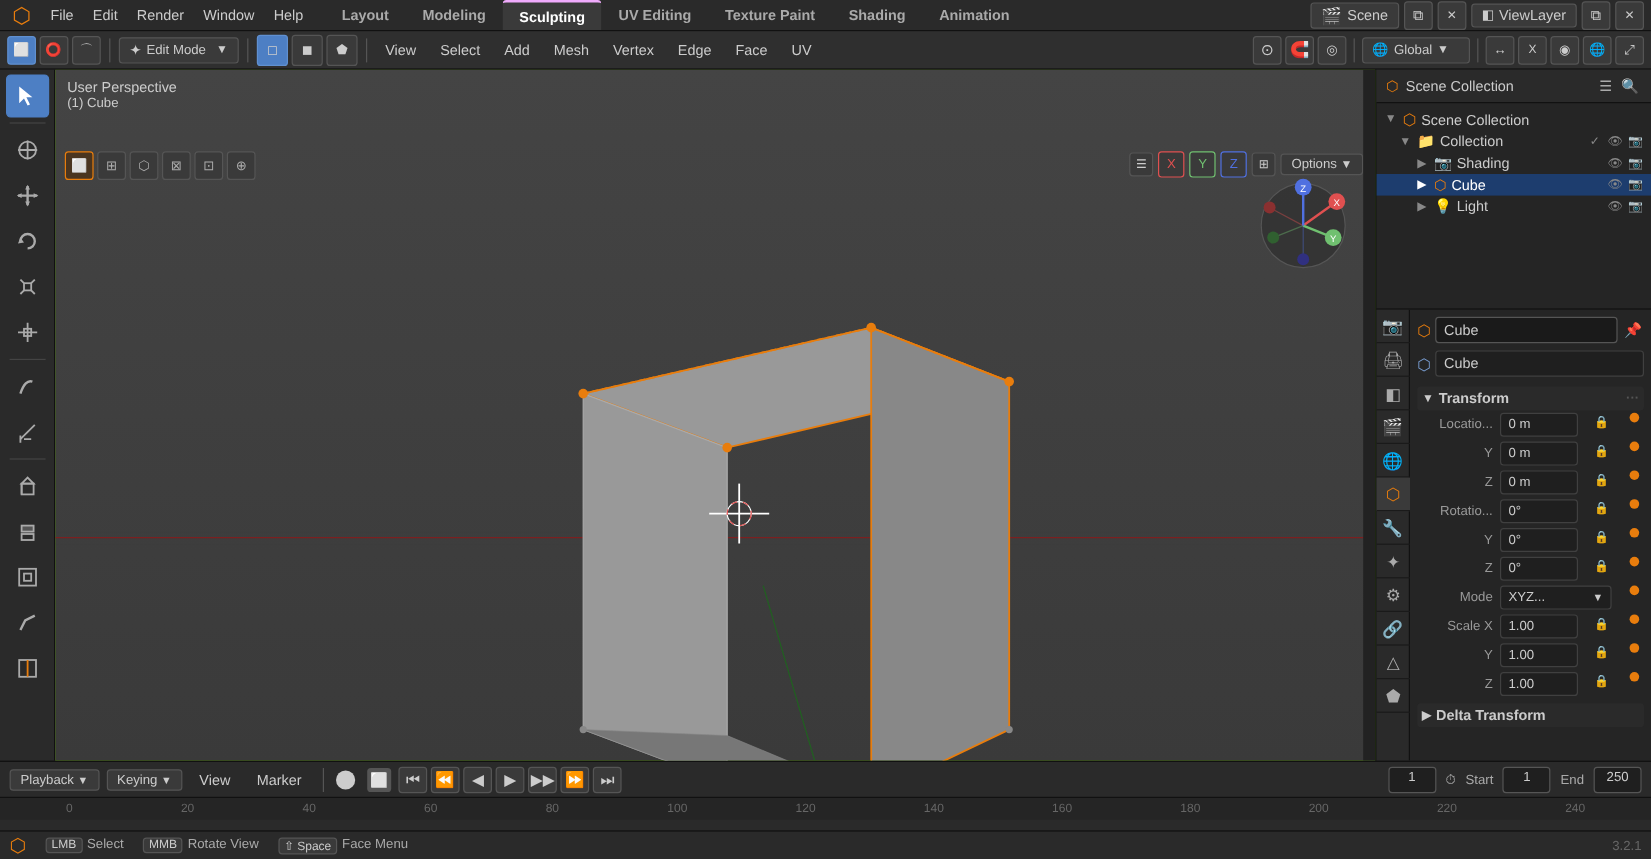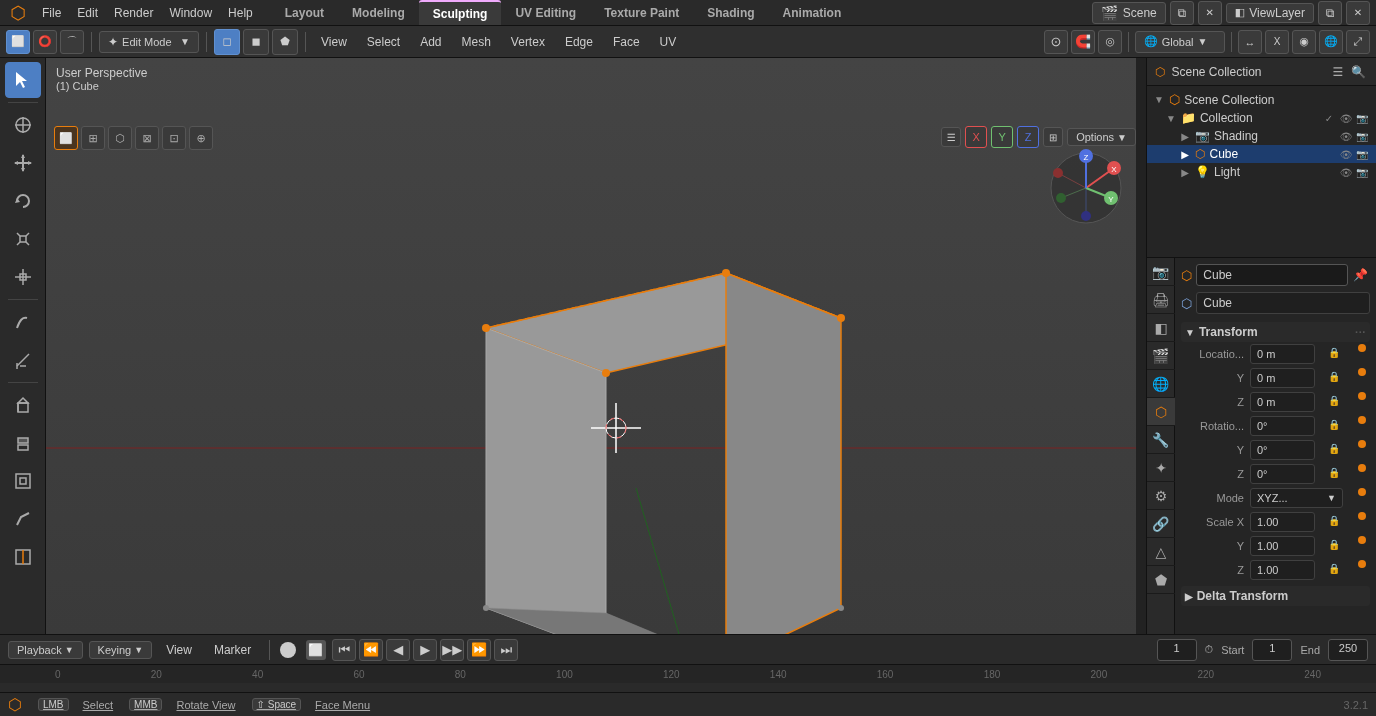--- a/index.html
+++ b/index.html
@@ -555,25 +555,24 @@
       background: #2a2a2a;
       border-top: 1px solid #111;
       display: flex;
       align-items: center;
       padding: 0 8px;
       gap: 16px;
       flex-shrink: 0;
     }
     .status-item {
       display: flex;
-      align-items: flex-end;
-      gap: 14px;
+      align-items: flex-start;
+      gap: 4px;
       font-size: 11px;
       color: #aaa;
-      text-decoration: underline;
     }
     .status-key {
       background: #3a3a3a;
       border: 1px solid #555;
       border-radius: 3px;
       padding: 0 4px;
       font-size: 10px;
       color: #ccc;
     }
     .blender-version {

